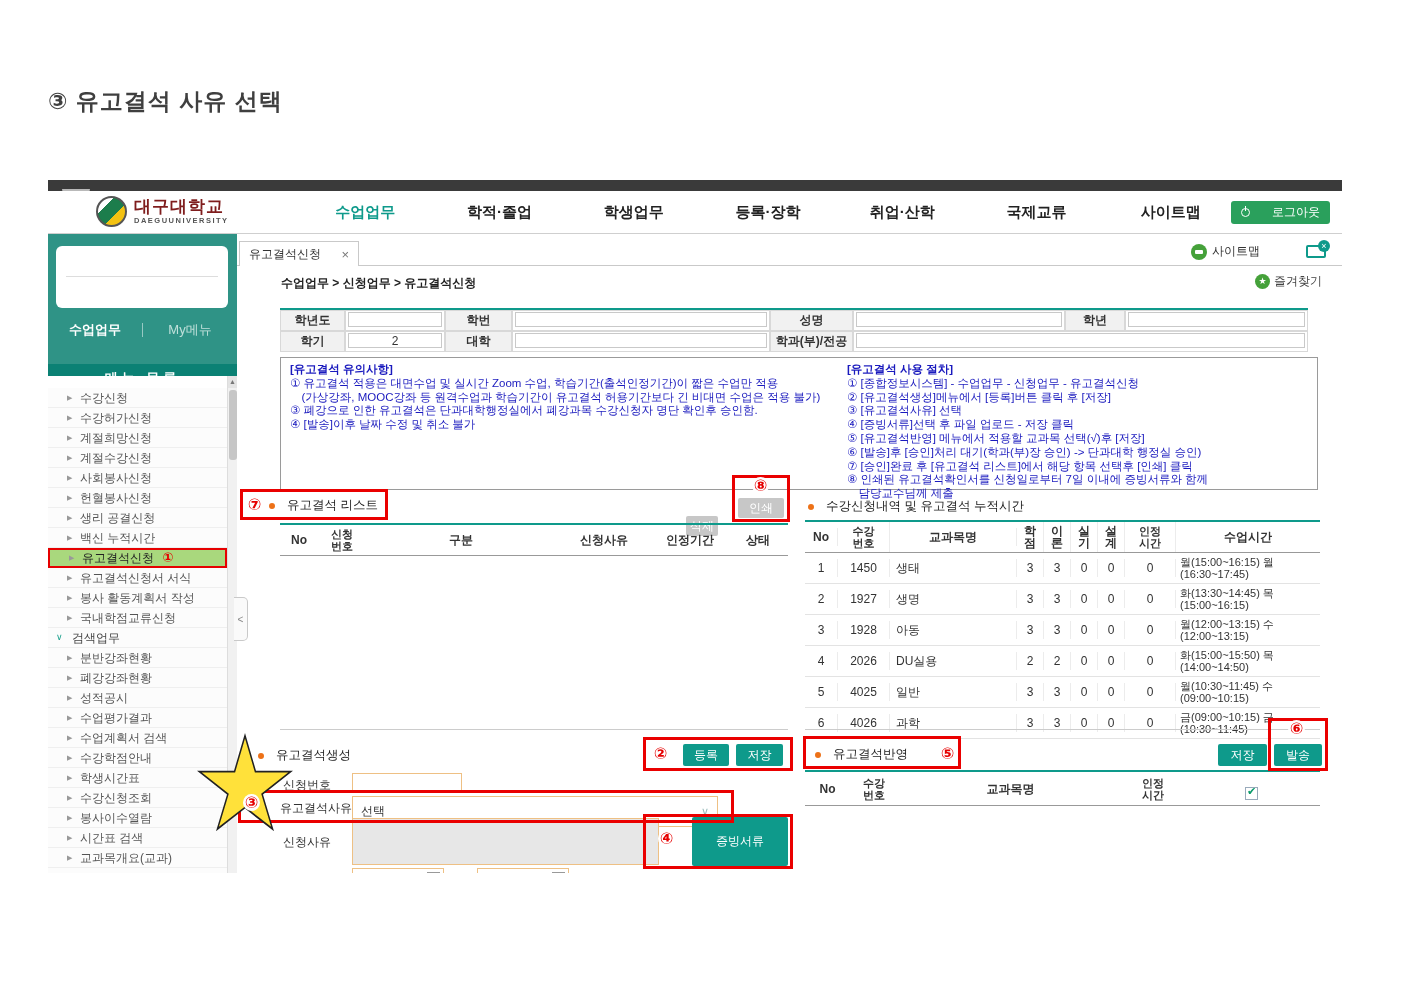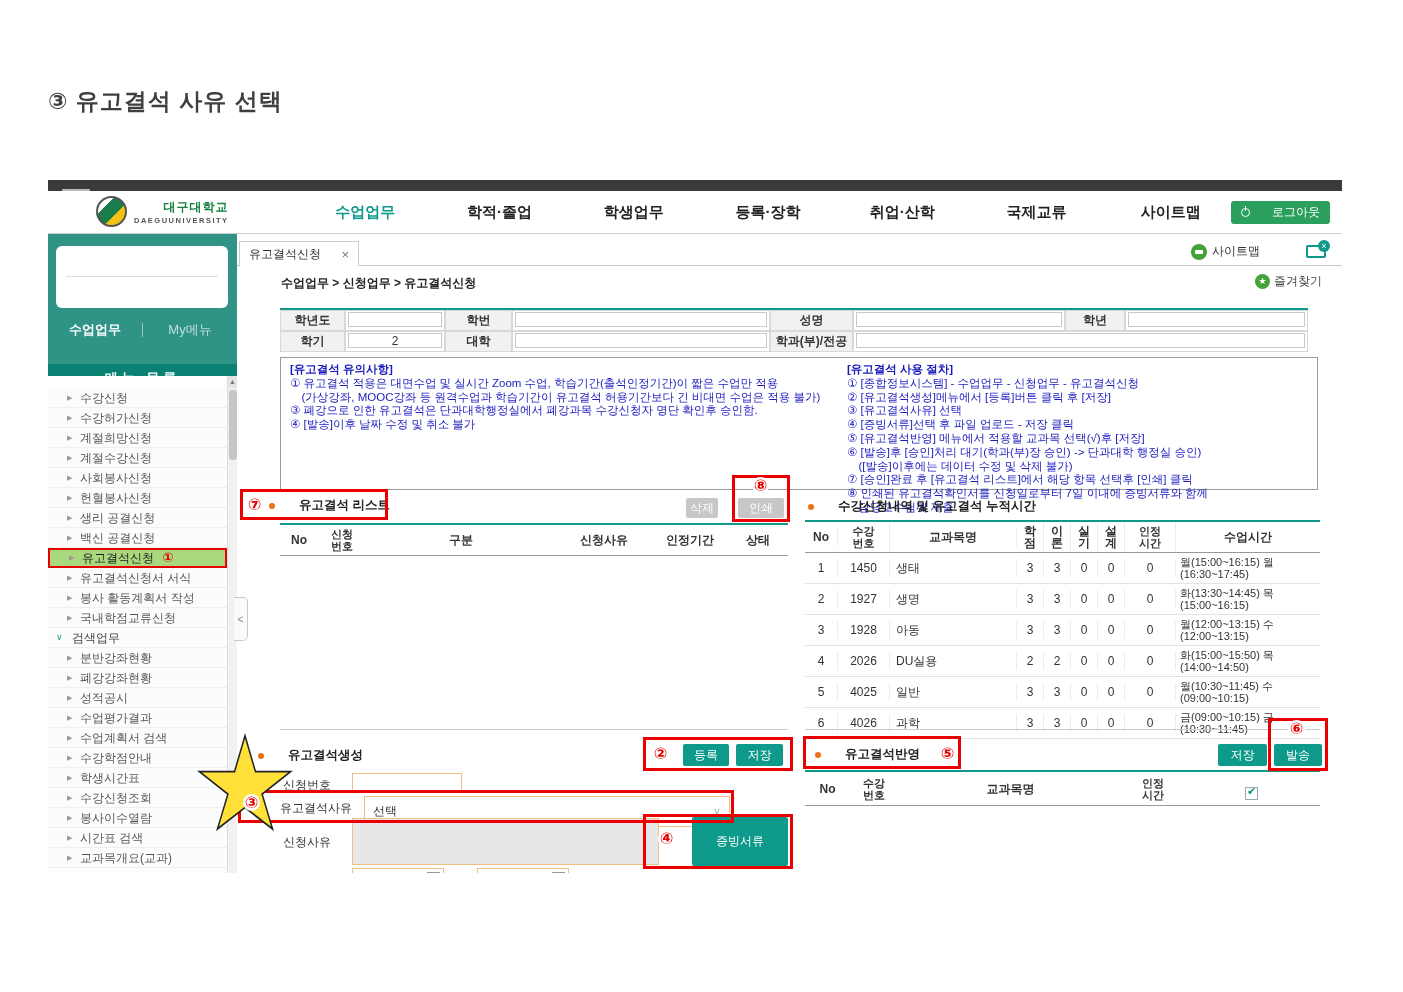--- a/index.html
+++ b/index.html
@@ -11,21 +11,21 @@
   body{width:1403px;height:992px;position:relative;background:#fff;
        font-family:"Liberation Sans","DejaVu Sans",sans-serif;color:#333;overflow:hidden;}
   .page-title{position:absolute;left:48px;top:86px;font-size:23px;font-weight:bold;color:#3f3f3f;letter-spacing:1px;}
   #app{position:absolute;left:48px;top:180px;width:1294px;height:693px;overflow:hidden;background:#fff;}
   .topstrip{position:absolute;left:0;top:0;width:1294px;height:11px;background:#3a3a3a;}
   .striptab{position:absolute;left:14px;top:9px;width:28px;height:7px;background:#b9b9b9;border-radius:0 0 12px 12px;}
   .appheader{position:absolute;left:0;top:11px;width:1294px;height:43px;background:#fff;border-bottom:1px solid #cfcfcf;}
   .logo{position:absolute;left:48px;top:5px;display:flex;align-items:center;gap:7px;}
   .emblem{width:31px;height:31px;border-radius:50%;border:2px solid #555;
           background:linear-gradient(135deg,#fff 28%, #1c7d4c 28%, #1c7d4c 62%, #f3c212 62%);}
-  .uni{font-size:12px;font-weight:bold;color:#15803d;letter-spacing:1px;line-height:18px;text-align:right;}
+  .uni{font-size:17px;font-weight:bold;color:#7f1d1d;letter-spacing:1px;line-height:18px;}
   .unien{font-size:7.5px;color:#555;letter-spacing:1.5px;font-weight:bold;}
   .gnb{position:absolute;left:250px;top:0;width:940px;height:43px;display:flex;}
   .gnb-item{flex:1;display:flex;align-items:center;justify-content:center;font-size:15px;font-weight:bold;color:#222;cursor:pointer;}
   .gnb-item.active{color:var(--teal);}
   .logout{position:absolute;right:12px;top:10px;height:23px;background:var(--green);color:#fff;font-size:12px;
           border-radius:3px;display:flex;align-items:center;gap:22px;padding:0 10px;cursor:pointer;}
   .pwr{width:9px;height:9px;border:1.5px solid #fff;border-radius:50%;position:relative;display:inline-block;}
   .pwr::after{content:"";position:absolute;left:2.6px;top:-3px;width:1.5px;height:5px;background:#fff;}
   
   .sidebar{position:absolute;left:0;top:54px;width:189px;height:639px;background:var(--sidebar);}
@@ -71,21 +71,21 @@
   .stu-table .val{border:1px solid #d8d8d8;height:21px;padding:1px 2px;}
   .stu-table .inp{border:1px solid #c9c9c9;height:15px;background:#fff;font-size:12px;text-align:center;line-height:15px;}
   .span3{grid-column:6/9;}
   .notice{position:absolute;left:43px;top:123px;width:1038px;height:133px;border:1px solid #9a9a9a;
           color:var(--blue);font-size:11.5px;}
   .ncol{position:absolute;top:5px;line-height:13.8px;}
   .ncolL{left:9px;width:552px;}
   .ncolR{left:566px;width:465px;}
   .ntitle{font-weight:bold;}
   .bullet{width:4px;height:4px;border:3px solid var(--orange);border-radius:50%;display:inline-block;background:#fff;}
-  .sec-title{font-size:12.5px;font-weight:bold;color:#222;display:flex;align-items:center;gap:24px;position:absolute;}
+  .sec-title{font-size:12.5px;font-weight:normal;color:#222;display:flex;align-items:center;gap:12px;position:absolute;}
   .btn{position:absolute;font-size:12px;color:#fff;text-align:center;border-radius:2px;cursor:pointer;}
   .btn-gray{background:#c7c7c7;}
   .btn-teal{background:var(--teal);}
   .rbox{position:absolute;border:3px solid #ea0000;z-index:40;pointer-events:none;}
   .mk{position:absolute;color:var(--red);font-size:16px;font-weight:bold;z-index:60;background:#fff;
       width:17px;height:17px;line-height:17px;text-align:center;border-radius:50%;}
   
   .gtable{position:absolute;font-size:12px;}
   .gtable .tr{display:grid;align-items:center;border-bottom:1px solid #e3e3e3;}
   .gtable .tr.head{border-top:2px solid var(--teal);border-bottom:1px solid #999;font-weight:bold;}
@@ -209,21 +209,21 @@
         <div class="menu-item">
           <span class="tri">▶</span>
           
           <span>생리 공결신청</span>
           <span class="marker"></span>
         </div>
 
         <div class="menu-item">
           <span class="tri">▶</span>
           
-          <span>백신 공결신청</span>
+          <span>백신 누적시간</span>
           <span class="marker"></span>
         </div>
 
         <div class="menu-item active">
           <span class="tri">▶</span>
           
           <span>유고결석신청</span>
           <span class="marker">①</span>
         </div>
 
@@ -400,34 +400,33 @@
         <div>④ [발송]이후 날짜 수정 및 취소 불가</div>
       </div>
       <div class="ncol ncolR">
         <div class="ntitle">[유고결석 사용 절차]</div>
         <div>① [종합정보시스템] - 수업업무 - 신청업무 - 유고결석신청</div>
         <div>② [유고결석생성]메뉴에서 [등록]버튼 클릭 후 [저장]</div>
         <div>③ [유고결석사유] 선택</div>
         <div>④ [증빙서류]선택 후 파일 업로드 - 저장 클릭</div>
         <div>⑤ [유고결석반영] 메뉴에서 적용할 교과목 선택(√)후 [저장]</div>
         <div>⑥ [발송]후 [승인]처리 대기(학과(부)장 승인) -&gt; 단과대학 행정실 승인)</div>
-        <div>　([발송]이후에는 데이터 수정 및 삭제 불가)</div>
         <div>⑦ [승인]완료 후 [유고결석 리스트]에서 해당 항목 선택후 [인쇄] 클릭</div>
         <div>⑧ 인쇄된 유고결석확인서를 신청일로부터 7일 이내에 증빙서류와 함께</div>
         <div>　담당교수님께 제출</div>
       </div>
     </div>
 
     <span class="mk" style="left:9px;top:262px">⑦</span>
     <div class="sec-title" style="left:32px;top:263px">
       <span class="bullet"></span>
       <span>유고결석 리스트</span>
     </div>
     <div class="rbox" style="left:3px;top:255px;width:148px;height:31px"></div>
-    <div class="btn btn-gray" style="left:449px;top:264px;width:32px;height:20px;line-height:20px">삭제</div>
+    <div class="btn btn-gray" style="left:449px;top:282px;width:32px;height:20px;line-height:20px">삭제</div>
     <div class="btn btn-gray" style="left:501px;top:264px;width:46px;height:20px;line-height:20px">인쇄</div>
     <div class="rbox" style="left:495px;top:241px;width:58px;height:47px"></div>
     <span class="mk" style="left:515px;top:243px">⑧</span>
 
     <div class="gtable ltable" style="left:43px;top:289px;width:508px">
       <div class="tr head">
         <div class="th">No</div>
         <div class="th" style="font-size:11px">신청
 번호</div>
         <div class="th">구분</div>
@@ -542,21 +541,21 @@
     </div>
     <div class="rbox" style="left:406px;top:503px;width:150px;height:34px"></div>
     <span class="mk" style="left:415px;top:511px">②</span>
     <div class="btn btn-teal" style="left:446px;top:510px;width:46px;height:22px;line-height:22px">등록</div>
     <div class="btn btn-teal" style="left:499px;top:510px;width:47px;height:22px;line-height:22px">저장</div>
 
     <div class="flabel" style="left:46px;top:543px">신청번호</div>
     <div class="ffield" style="left:115px;top:539px;width:110px;height:20px"></div>
 
     <div class="flabel" style="left:43px;top:566px">유고결석사유</div>
-    <div class="ffield fsel" style="left:127px;top:562px;width:366px;height:31px">
+    <div class="ffield fsel" style="left:115px;top:562px;width:366px;height:31px">
       <span>선택</span>
       <span class="ch">∨</span>
     </div>
     <div class="rbox" style="left:1px;top:556px;width:496px;height:33px"></div>
 
     <div class="flabel" style="left:46px;top:600px">신청사유</div>
     <div class="ffield fgray" style="left:115px;top:584px;width:307px;height:47px"></div>
     <span class="mk" style="left:421px;top:596px">④</span>
     <div class="rbox" style="left:406px;top:580px;width:150px;height:55px"></div>
     <div class="btn btn-teal" style="left:455px;top:583px;width:96px;height:49px;line-height:49px">증빙서류</div>

